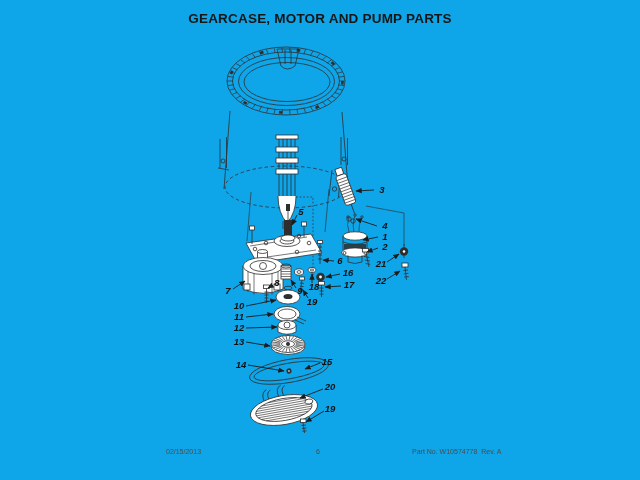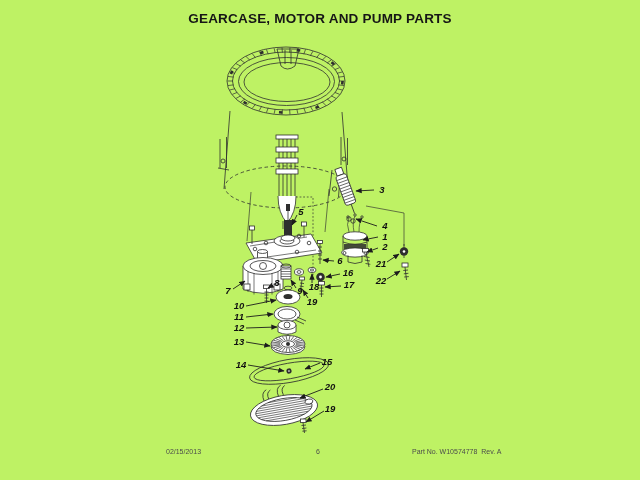--- a/index.html
+++ b/index.html
@@ -1,20 +1,20 @@
 <!DOCTYPE html>
 <html><head>
 <meta charset="utf-8">
 <style>
   html,body{margin:0;padding:0;}
   body{
     width:640px;height:480px;background:#ffffff;position:relative;overflow:hidden;
     font-family:"Liberation Sans",sans-serif;
   }
-  .page{position:absolute;inset:0;background:#bef264;}
+  .page{position:absolute;inset:0;background:#0ea5e9;}
   .title{
     position:absolute;top:11px;left:0;width:100%;margin:0;text-align:center;
     font-size:13.5px;font-weight:bold;color:#161616;letter-spacing:.2px;
     font-family:"Liberation Sans",sans-serif;
   }
   svg.diagram{position:absolute;left:0;top:0;width:640px;height:480px;}
   
   .ink{stroke:#2e2e2e;fill:none;stroke-width:.8;}
   .thin{stroke-width:.65;}
   .fillink{fill:#2e2e2e;stroke:none;}

